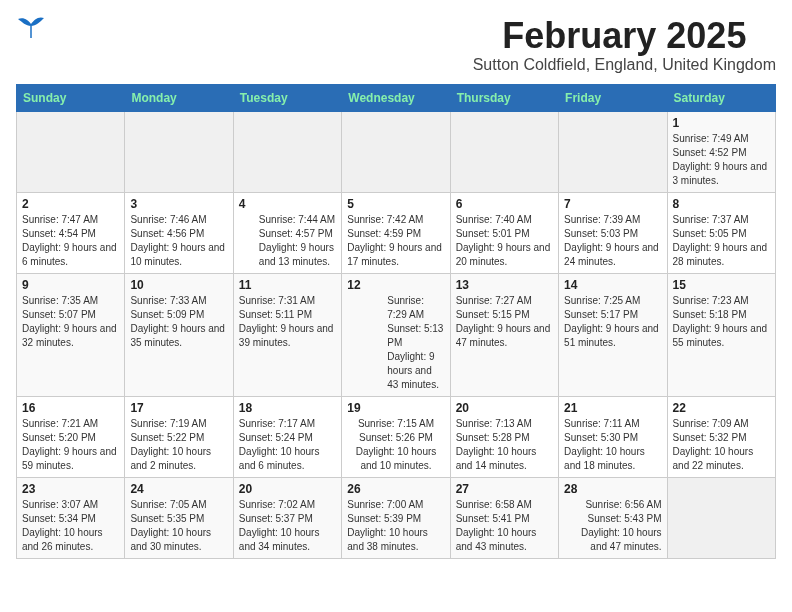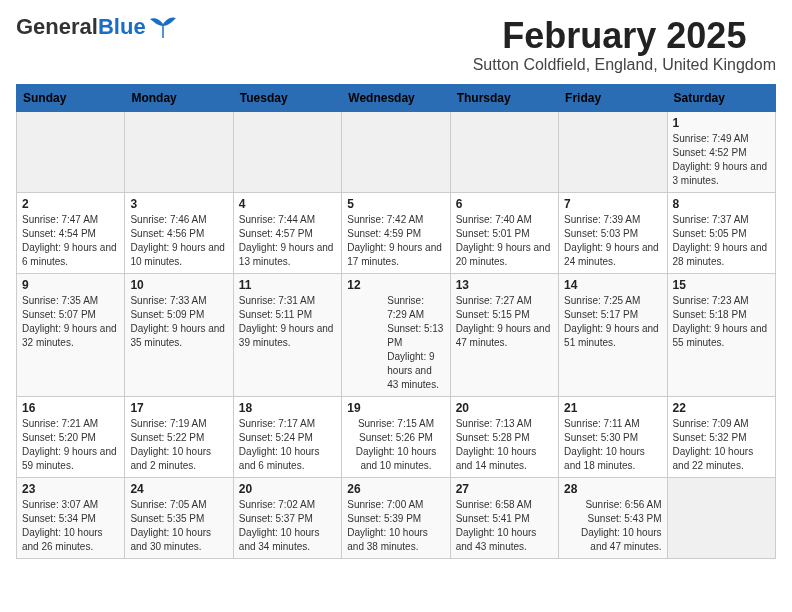--- a/index.html
+++ b/index.html
@@ -41,21 +41,21 @@
       font-size: 16px;
       color: #444;
     }
     table {
       width: 100%;
       border-collapse: collapse;
       font-size: 11px;
     }
     thead tr th {
       background: #2a6db5;
-      color: #000000;
+      color: #86efac;
       text-align: left;
       padding: 6px 6px;
       font-size: 12px;
       font-weight: bold;
       border: 1px solid #2a6db5;
     }
     tbody tr td {
       border: 1px solid #ccc;
       vertical-align: top;
       padding: 4px 5px;
@@ -84,23 +84,20 @@
     .empty-cell {
       background: #f0f0f0 !important;
     }
   </style>
 </head>
 <body>
 
 <div class="header-area">
   <div class="logo">
     <div style="display:flex;align-items:center;gap:2px;">
-      <span class="logo-text">
-        <span class="logo-general">General</span><span class="logo-blue">Blue</span>
-      </span>
       <svg width="30" height="22" viewBox="0 0 30 22">
         <path d="M28 2 C22 0, 18 4, 15 8 C12 4, 8 1, 2 3 C6 6, 10 10, 15 10 C20 10, 24 6, 28 2Z" fill="#1a6fc4"></path>
         <path d="M15 10 L15 22" stroke="#1a6fc4" stroke-width="1.5" fill="none"></path>
       </svg>
     </div>
   </div>
   <div class="title-area">
     <div class="month-year">February 2025</div>
     <div class="location">Sutton Coldfield, England, United Kingdom</div>
   </div>
@@ -141,21 +138,21 @@
 Daylight: 9 hours and 6 minutes.</div>
         </td>
         <td>
           <span class="day-number">3</span>
           <div class="day-info" style="white-space: pre-line;">Sunrise: 7:46 AM
 Sunset: 4:56 PM
 Daylight: 9 hours and 10 minutes.</div>
         </td>
         <td>
           <span class="day-number">4</span>
-          <div class="day-info" style="white-space: pre-line;">Sunrise: 7:44 AM
+          <div class="day-info" style="white-space: pre-line; margin-left: 20px;">Sunrise: 7:44 AM
 Sunset: 4:57 PM
 Daylight: 9 hours and 13 minutes.</div>
         </td>
         <td>
           <span class="day-number">5</span>
           <div class="day-info" style="white-space: pre-line;">Sunrise: 7:42 AM
 Sunset: 4:59 PM
 Daylight: 9 hours and 17 minutes.</div>
         </td>
         <td>

